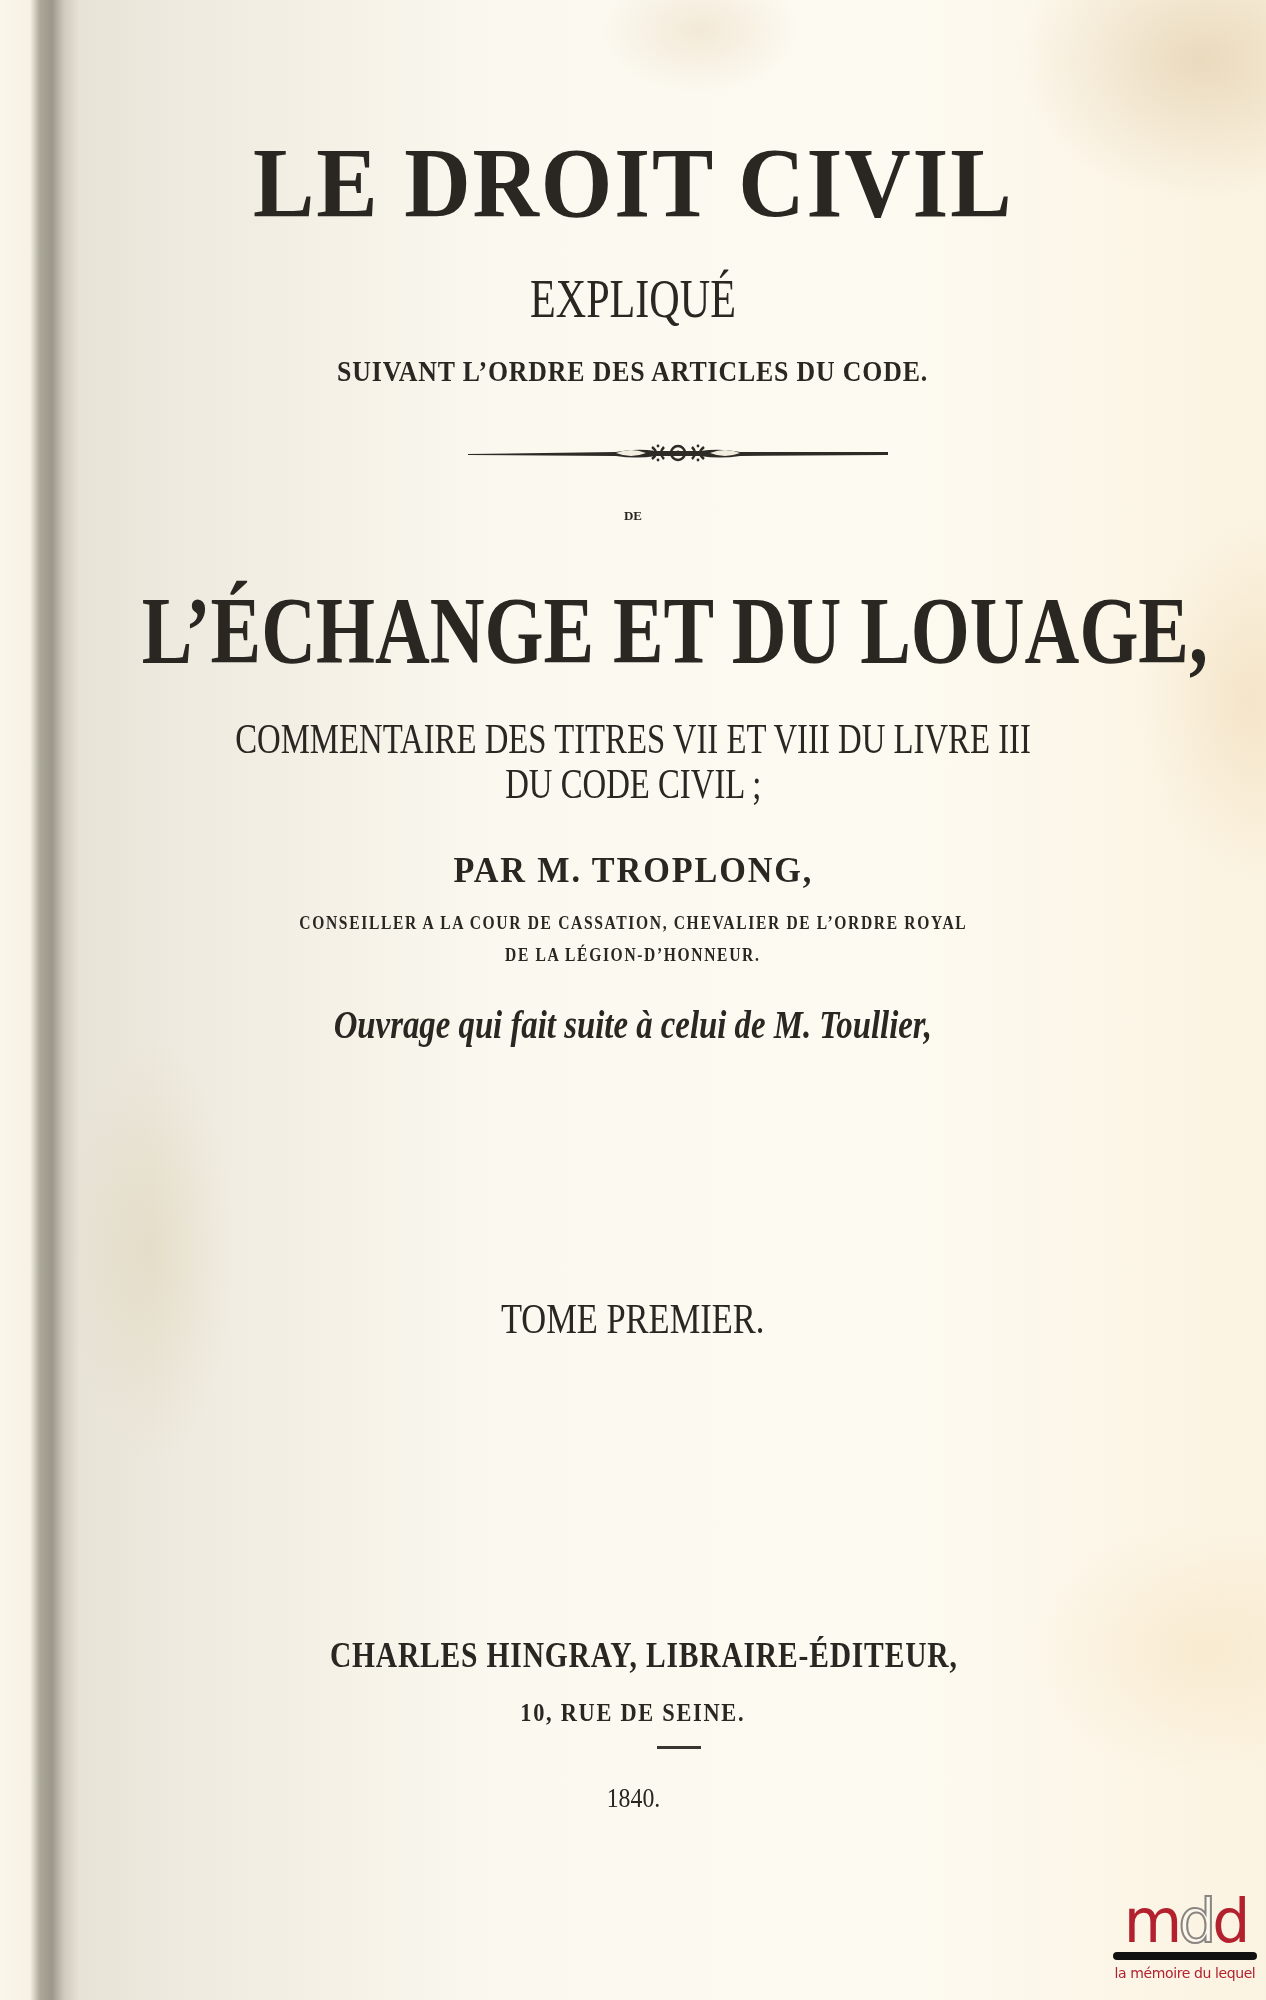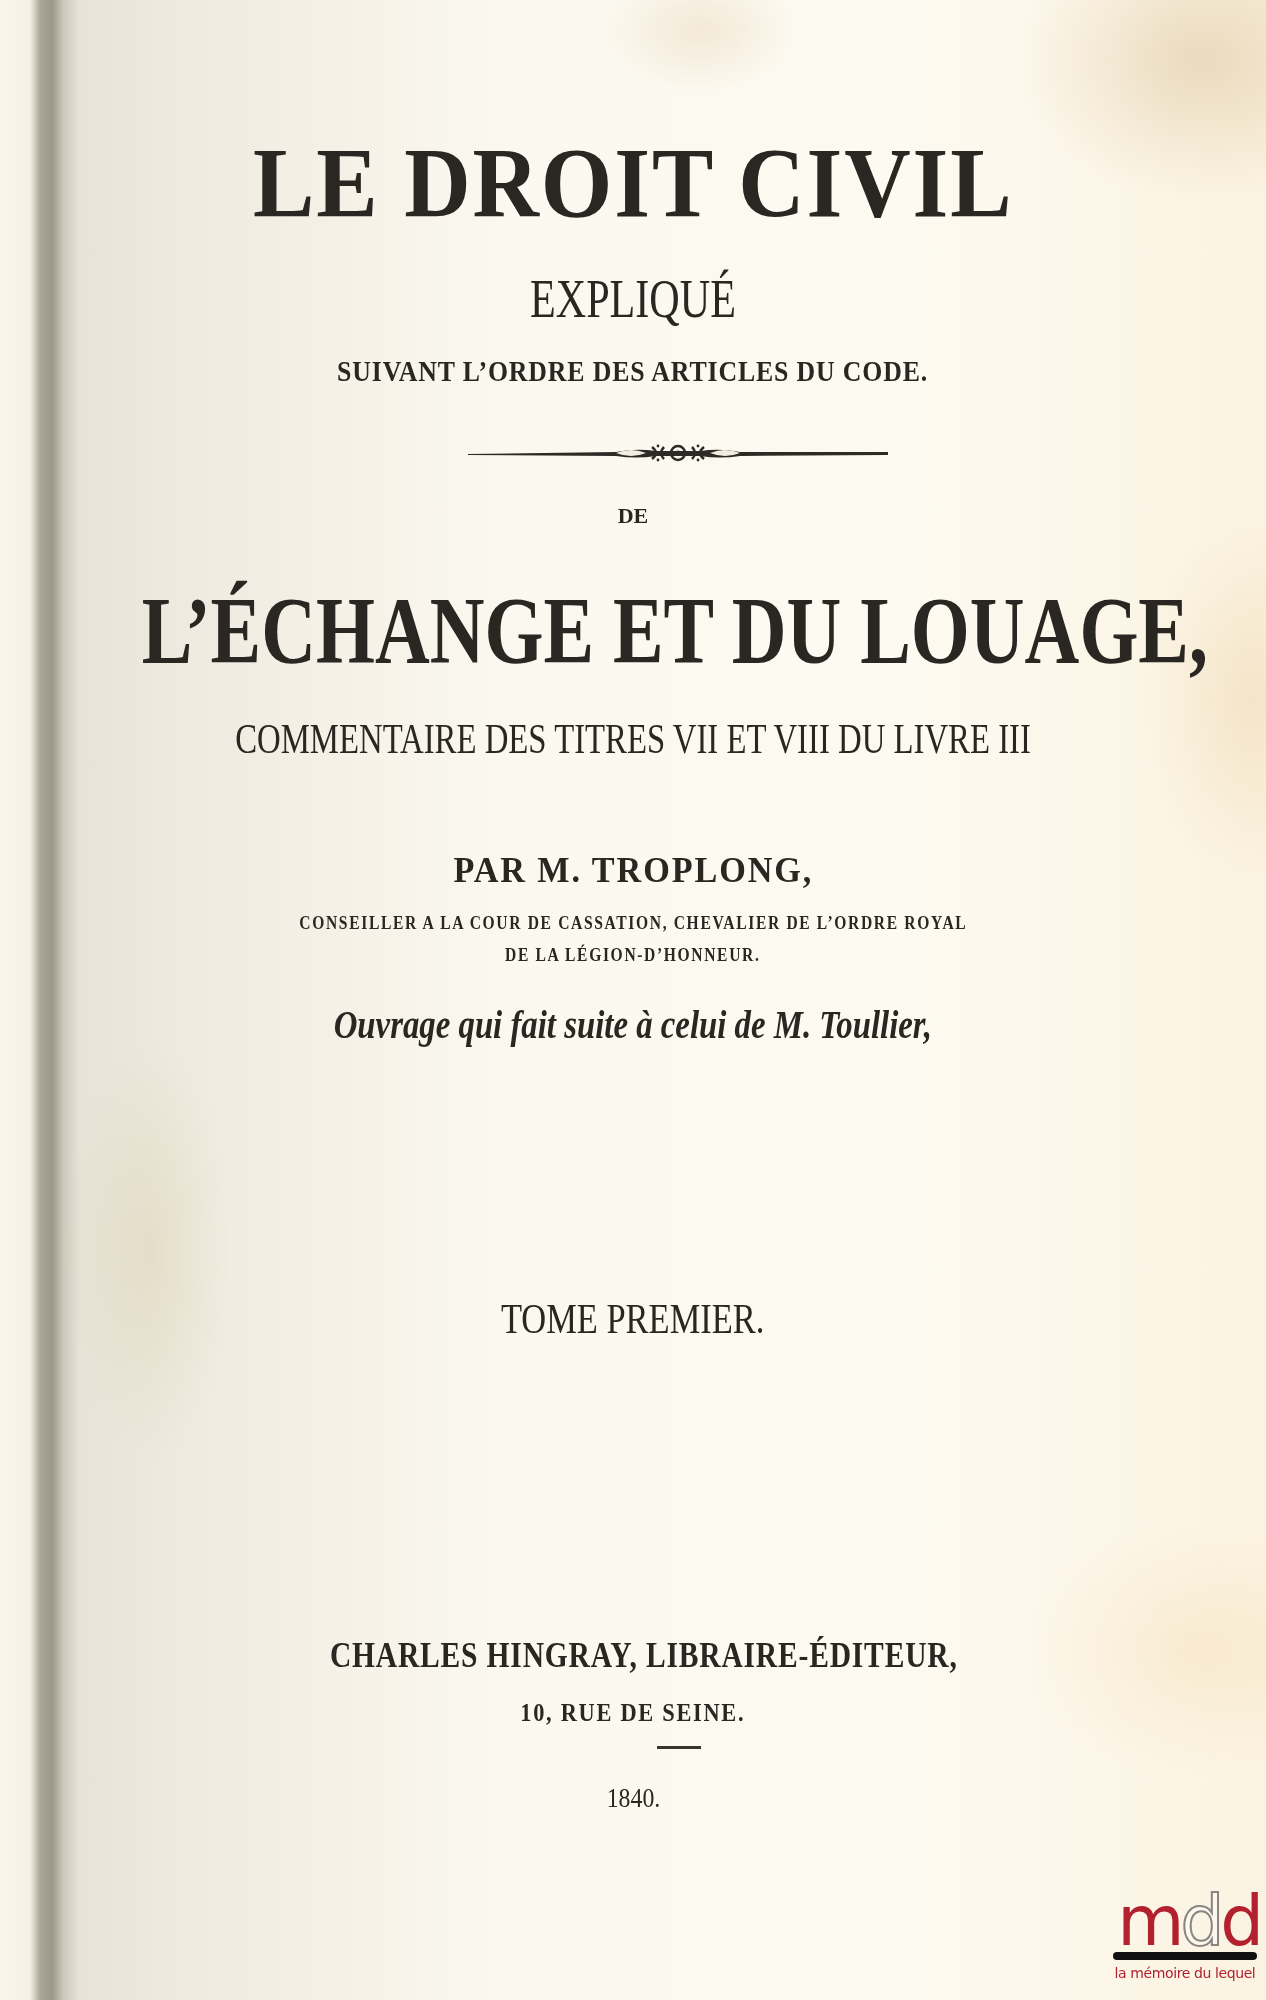--- a/index.html
+++ b/index.html
@@ -27,21 +27,21 @@
 
   #title      { top: 133px; font-size: 100px; line-height: 100px; }
   #title .inner { transform: scaleX(0.92); letter-spacing: 2px; }
   #subtitle   { top: 272px; font-size: 54px; line-height: 54px; }
   #subtitle .inner { transform: scaleX(0.78); }
   #subtitle2  { top: 356px; font-size: 30px; line-height: 30px; }
   #subtitle2 .inner { transform: scaleX(0.86); letter-spacing: 1px; }
 
   #ornament { position: absolute; left: 466px; top: 442px; width: 424px; height: 22px; }
 
-  #de         { top: 507px; font-size: 22px; line-height: 17px; }
+  #de         { top: 507px; font-size: 13px; line-height: 17px; }
   #main-title { top: 583px; font-size: 96px; line-height: 96px; }
   #main-title .inner { transform: scaleX(0.79); }
   #comm1      { top: 718px; font-size: 42px; line-height: 42px; }
   #comm1 .inner { transform: scaleX(0.78); }
   #comm2      { top: 763px; font-size: 42px; line-height: 42px; }
   #comm2 .inner { transform: scaleX(0.78); }
 
   #author     { top: 852px; font-size: 36px; line-height: 36px; }
   #author .inner { transform: scaleX(0.95); letter-spacing: 2px; }
   #cred1      { top: 913px; font-size: 19px; line-height: 19px; }
@@ -63,22 +63,22 @@
   #publisher .inner { transform: scaleX(0.82); letter-spacing: 1px; }
   #address    { top: 1700px; font-size: 26px; line-height: 26px; }
   #address .inner { transform: scaleX(0.86); letter-spacing: 2px; }
   #rule { position: absolute; left: 657px; top: 1746px; width: 44px; height: 3px; background: #3a3530; }
   #year       { top: 1778px; font-size: 28px; line-height: 40px; font-weight: normal; }
   #year .inner { transform: scaleX(0.85); }
 
   
   #logo { position: absolute; left: 1110px; top: 1896px; width: 150px; height: 100px; }
   #logo-mark {
-    position: absolute; left: 0; top: 0; width: 150px; height: 50px; text-align: right;
-    font-family: "DejaVu Sans", "Liberation Sans", sans-serif; font-size: 69px; line-height: 50px;
+    position: absolute; left: 0; top: 0; width: 150px; height: 50px; text-align: center;
+    font-family: "DejaVu Sans", "Liberation Sans", sans-serif; font-size: 60px; line-height: 50px;
     color: #b3202e; letter-spacing: -4px; font-weight: normal;
   }
   #logo-mark .hollow { color: #fdf8ee; -webkit-text-stroke: 2px #8a8580; }
   #logo-bar { position: absolute; left: 3px; top: 56px; width: 144px; height: 8px; background: #111; border-radius: 4px; }
   #logo-tag {
     position: absolute; left: 0; top: 68px; width: 150px; text-align: center;
     font-family: "DejaVu Sans", "Liberation Sans", sans-serif; font-size: 14px; line-height: 18px;
     color: #b3202e; letter-spacing: -0.4px;
   }
 </style>
@@ -104,20 +104,21 @@
     <circle cx="232" cy="4" r="1.4" fill="#2e2a26"></circle>
       <circle cx="232" cy="18" r="1.4" fill="#2e2a26"></circle>
   </svg>
 
   <p id="de" class="line serif bold"><span class="inner">DE</span></p>
 
   <p id="main-title" class="line serif bold"><span class="inner">L’ÉCHANGE ET DU LOUAGE,</span></p>
 
   <p id="comm1" class="line serif"><span class="inner">COMMENTAIRE DES TITRES VII ET VIII DU LIVRE III</span></p>
 
+  <p id="comm2" class="line serif"><span class="inner">DU CODE CIVIL ;</span></p>
 
   <p id="author" class="line serif bold"><span class="inner">PAR M. TROPLONG,</span></p>
 
   <p id="cred1" class="line serif bold"><span class="inner">CONSEILLER A LA COUR DE CASSATION, CHEVALIER DE L’ORDRE ROYAL</span></p>
 
   <p id="cred2" class="line serif bold"><span class="inner">DE LA LÉGION-D’HONNEUR.</span></p>
 
   <p id="ouvrage" class="line serif bold"><span class="inner">Ouvrage qui fait suite à celui de M. Toullier,</span></p>
 
 

